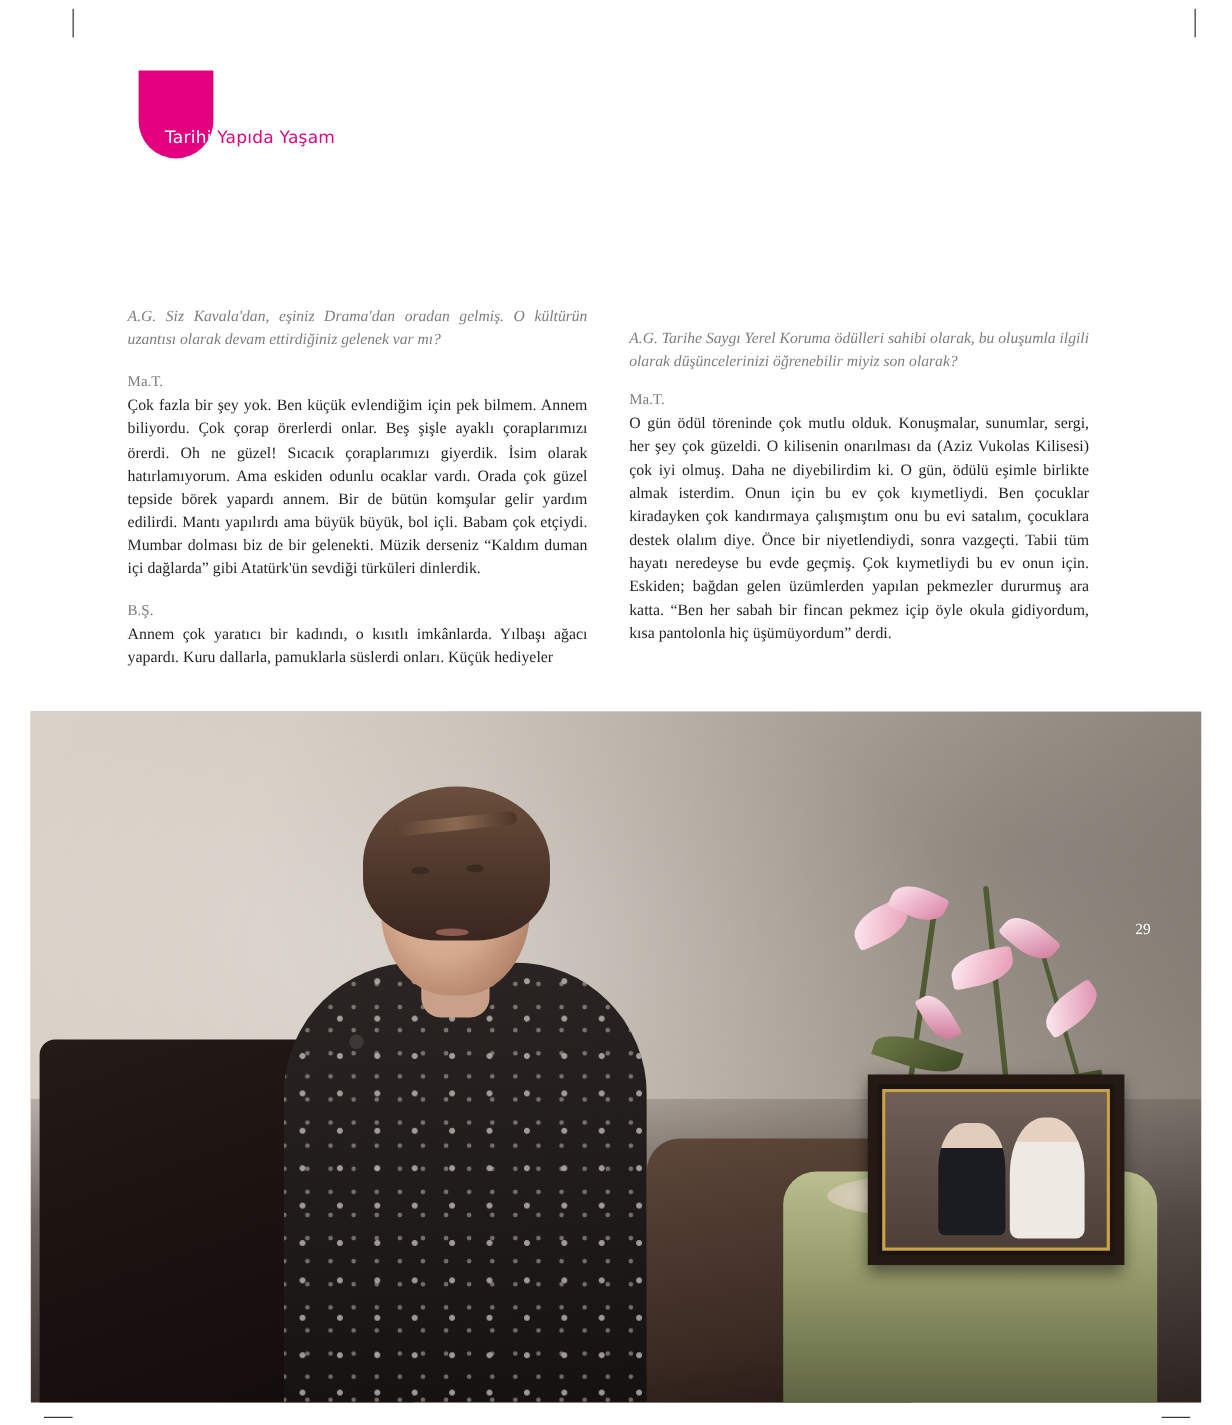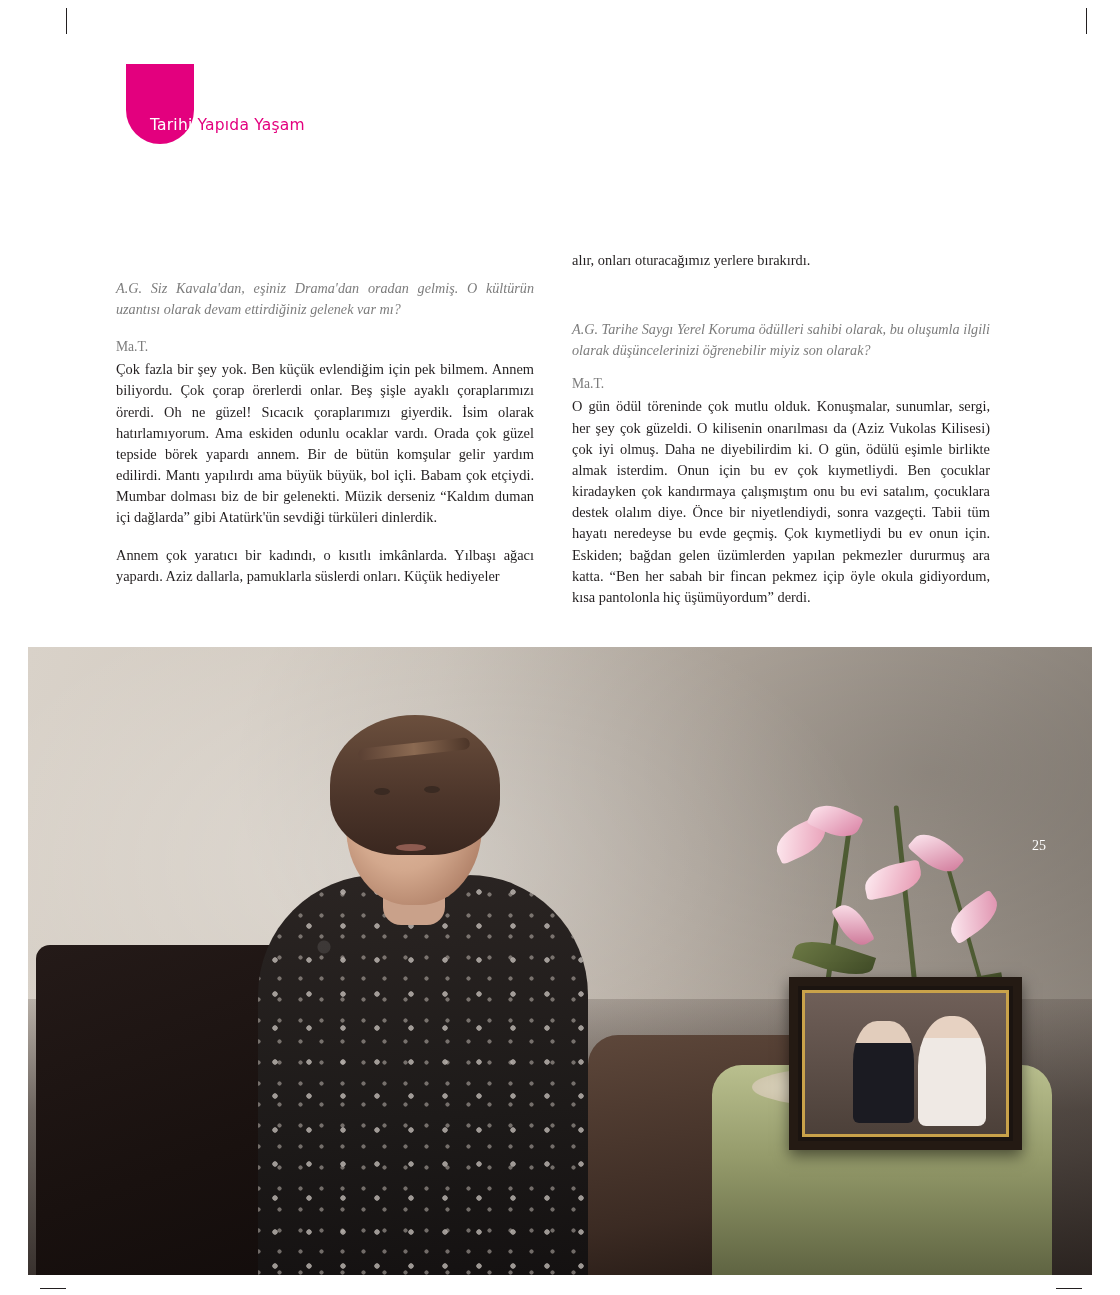--- a/index.html
+++ b/index.html
@@ -233,25 +233,25 @@
 <div class="logo-badge"></div>
 <div class="logo-text">
   <span class="w1">Tarihi</span>
   <span class="w2">Yapıda Yaşam</span>
 </div>
 
 <div class="col col-left">
   <p class="q">A.G. Siz Kavala'dan, eşiniz Drama'dan oradan gelmiş. O kültürün uzantısı olarak devam ettirdiğiniz gelenek var mı?</p>
   <p class="speaker">Ma.T.</p>
   <p class="body">Çok fazla bir şey yok. Ben küçük evlendiğim için pek bilmem. Annem biliyordu. Çok çorap örerlerdi onlar. Beş şişle ayaklı çoraplarımızı örerdi. Oh ne güzel! Sıcacık çoraplarımızı giyerdik. İsim olarak hatırlamıyorum. Ama eskiden odunlu ocaklar vardı. Orada çok güzel tepside börek yapardı annem. Bir de bütün komşular gelir yardım edilirdi. Mantı yapılırdı ama büyük büyük, bol içli. Babam çok etçiydi. Mumbar dolması biz de bir gelenekti. Müzik derseniz “Kaldım duman içi dağlarda” gibi Atatürk'ün sevdiği türküleri dinlerdik.</p>
-  <p class="body">Annem çok yaratıcı bir kadındı, o kısıtlı imkânlarda. Yılbaşı ağacı yapardı. Aziz dallarla, pamuklarla süslerdi onları. Küçük hediyeler</p>
+  <p class="speaker">B.Ş.</p>
+  <p class="body">Annem çok yaratıcı bir kadındı, o kısıtlı imkânlarda. Yılbaşı ağacı yapardı. Kuru dallarla, pamuklarla süslerdi onları. Küçük hediyeler</p>
 </div>
 
 <div class="col col-right">
-  <p class="body">alır, onları oturacağımız yerlere bırakırdı.</p>
   <p class="q tight">A.G. Tarihe Saygı Yerel Koruma ödülleri sahibi olarak, bu oluşumla ilgili olarak düşüncelerinizi öğrenebilir miyiz son olarak?</p>
   <p class="speaker">Ma.T.</p>
   <p class="body"><span>O gün ödül töreninde çok mutlu olduk. Konuşmalar, sunumlar, sergi, her şey çok güzeldi. O kilisenin onarılması da (Aziz Vukolas Kilisesi) çok iyi olmuş. Daha ne diyebilirdim ki. O gün, ödülü eşimle birlikte almak isterdim. Onun için bu ev çok kıymetliydi. Ben çocuklar kiradayken çok kandırmaya çalışmıştım onu bu evi satalım, çocuklara destek olalım diye. Önce bir niyetlendiydi, sonra vazgeçti. Tabii tüm hayatı neredeyse bu evde geçmiş. Çok kıymetliydi bu ev onun için. Eskiden; bağdan gelen üzümlerden yapılan pekmezler dururmuş ara katta. </span><span class="quote-i">“Ben her sabah bir fincan pekmez içip öyle okula gidiyordum, kısa pantolonla hiç üşümüyordum”</span><span> derdi.</span></p>
 </div>
 
 <div class="photo">
   <div class="wall"></div>
   <div class="wall-shadow"></div>
   <div class="floor"></div>
 
@@ -285,13 +285,13 @@
   </div>
 
   <div class="frame">
     <div class="inner">
       <div class="groom"></div>
       <div class="bride"></div>
     </div>
   </div>
 </div>
 
-<div class="page-num">25</div>
+<div class="page-num">29</div>
 
 </body></html>

